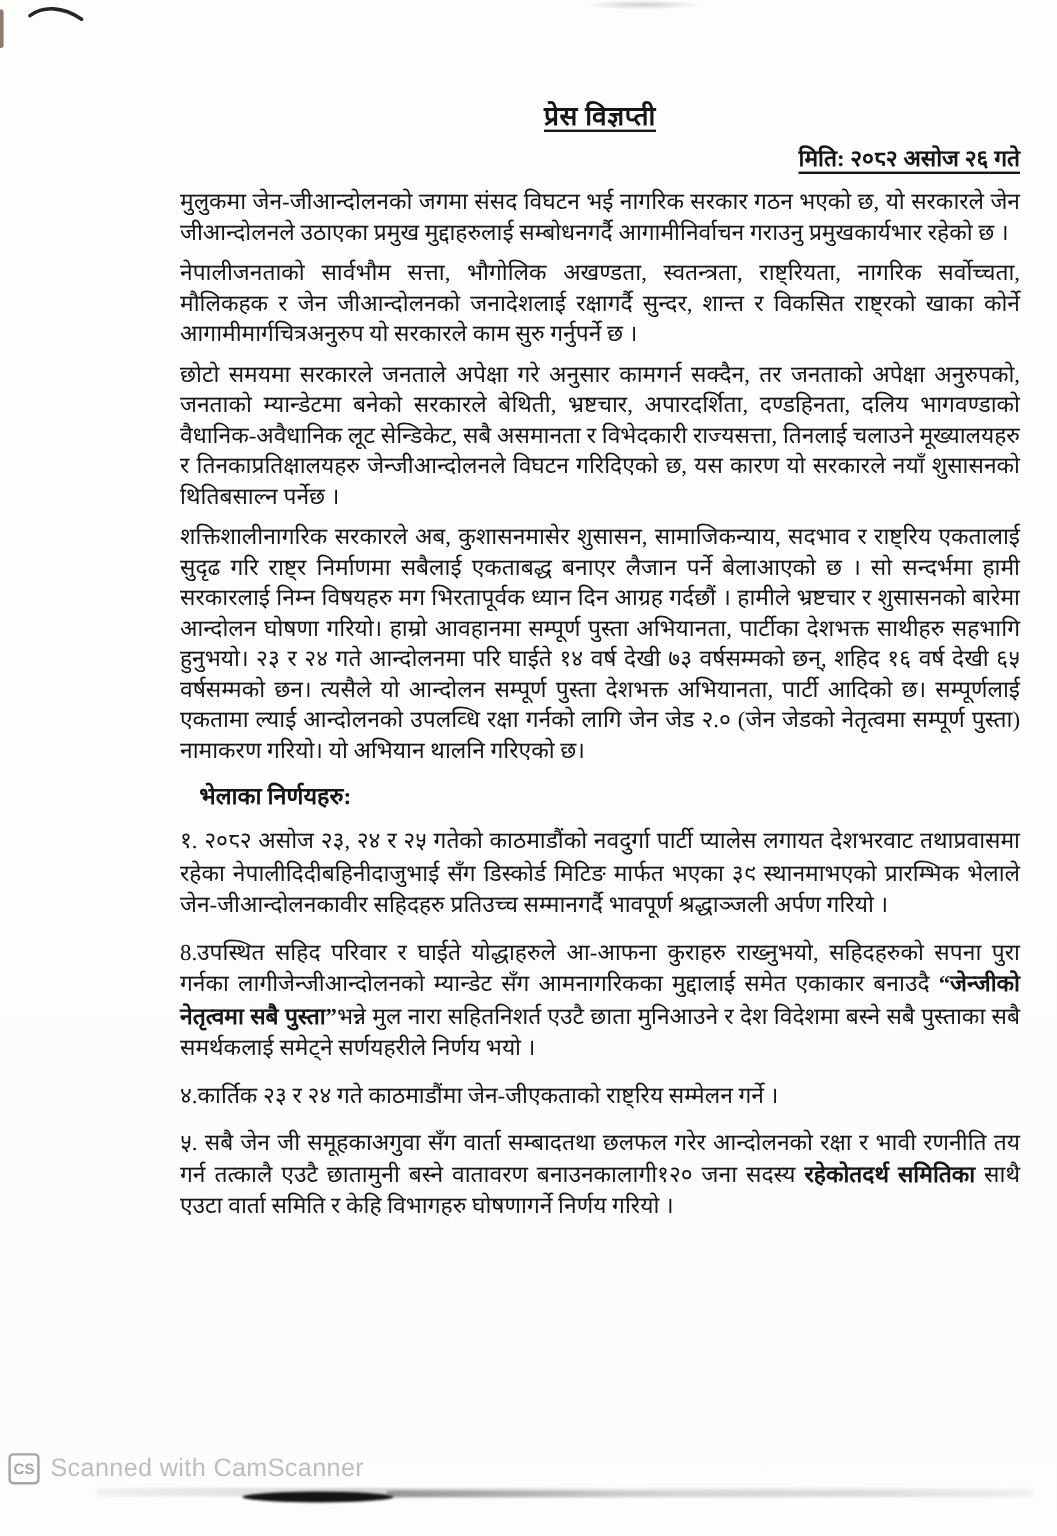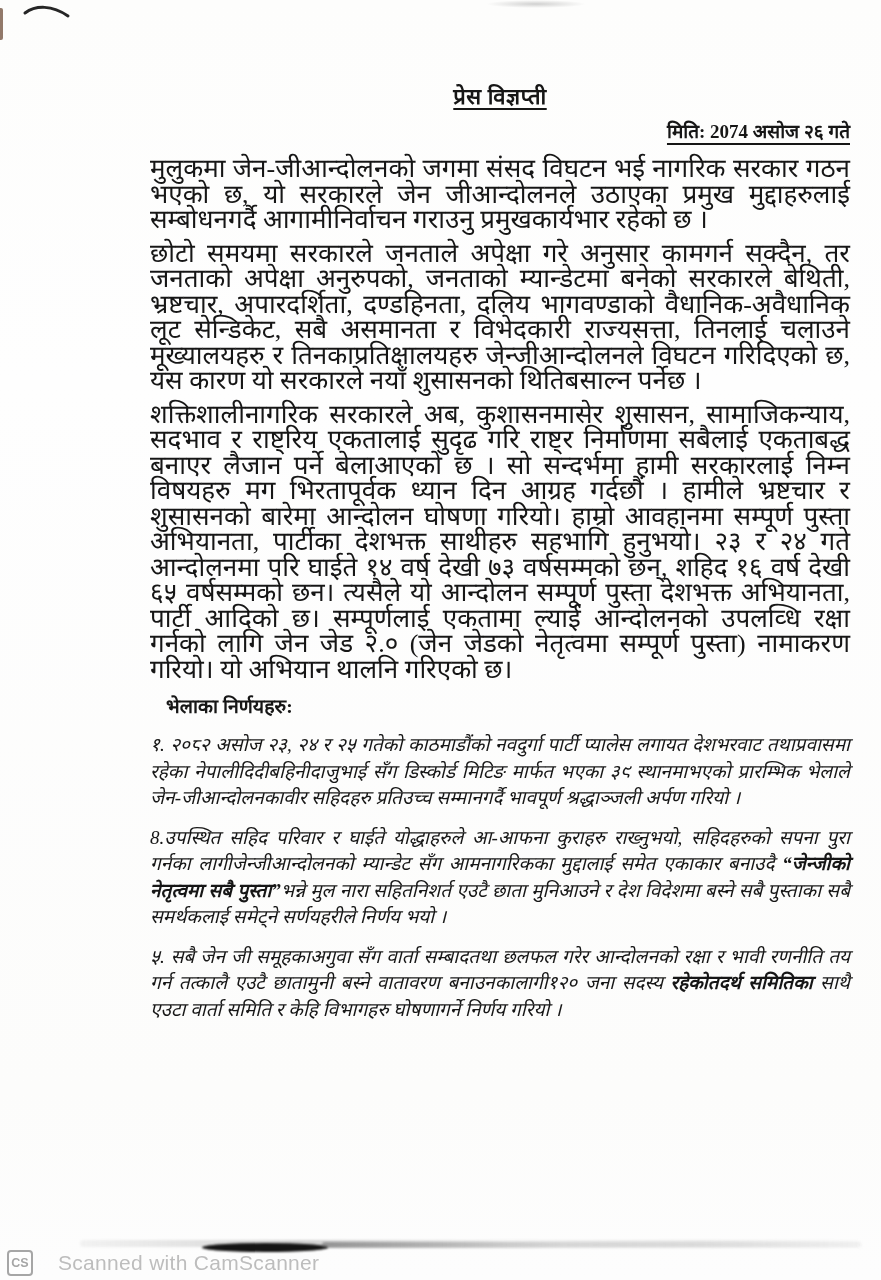--- a/index.html
+++ b/index.html
@@ -42,37 +42,36 @@
     font-weight:bold;
   }
   .date-line span {
     text-decoration:underline;
     text-decoration-thickness:1.6px;
     text-underline-offset:5px;
   }
 
   .para {
     margin:0 0 8px 0;
-    font-size:26px;
+    font-size:19px;
     line-height:25.5px;
     text-align:justify;
   }
 
   .decisions-heading {
     margin:10px 0 13px 16px;
     font-size:19.5px;
     font-weight:bold;
   }
 
   .decision {
     margin:0 0 13px 0;
     font-size:19px;
     line-height:26.5px;
     text-align:justify;
-    font-style:italic;
   }
   .decision b { font-weight:bold; }
 
   
   .stroke-topleft {
     position:absolute; left:22px; top:3px;
     width:50px; height:18px;
   }
   .edge-mark {
     position:absolute; left:0; top:8px;
@@ -105,22 +104,22 @@
   .bottom-trail {
     position:absolute; left:322px; top:1242px;
     width:540px; height:6px;
     background:linear-gradient(90deg, rgba(70,70,70,.45), rgba(110,110,110,.18) 45%, rgba(130,130,130,.06));
     border-radius:3px;
     filter:blur(1px);
   }
 
   
   .footer {
-    position:absolute; left:7px; top:1250px;
-    display:flex; align-items:center; gap:25px;
+    position:absolute; left:7px; top:1211px;
+    display:flex; align-items:center; gap:9px;
     font-family:"Liberation Sans","DejaVu Sans",sans-serif;
   }
   .cs-badge {
     width:22px; height:22px;
     border:2.5px solid #a6a6a6;
     border-radius:4px;
     color:#a6a6a6;
     font-weight:bold;
     font-size:12.5px;
     display:flex; align-items:center; justify-content:center;
@@ -143,34 +142,36 @@
   <div class="edge-mark"></div>
   <div class="top-smudge"></div>
 
   <div class="doc">
 
     <h1 class="title">
       <span>प्रेस विज्ञप्ती</span>
     </h1>
 
     <div class="date-line">
-      <span>मिति: 2074 असोज २६ गते</span>
+      <span>मिति: २०८२ असोज २६ गते</span>
     </div>
 
     <p class="para">मुलुकमा जेन-जीआन्दोलनको जगमा संसद विघटन भई नागरिक सरकार गठन भएको छ, यो सरकारले जेन जीआन्दोलनले उठाएका प्रमुख मुद्दाहरुलाई सम्बोधनगर्दै आगामीनिर्वाचन गराउनु प्रमुखकार्यभार रहेको छ ।</p>
+    <p class="para">नेपालीजनताको सार्वभौम सत्ता, भौगोलिक अखण्डता, स्वतन्त्रता, राष्ट्रियता, नागरिक सर्वोच्चता, मौलिकहक र जेन जीआन्दोलनको जनादेशलाई रक्षागर्दै सुन्दर, शान्त र विकसित राष्ट्रको खाका कोर्ने आगामीमार्गचित्रअनुरुप यो सरकारले काम सुरु गर्नुपर्ने छ ।</p>
     <p class="para">छोटो समयमा सरकारले जनताले अपेक्षा गरे अनुसार कामगर्न सक्दैन, तर जनताको अपेक्षा अनुरुपको, जनताको म्यान्डेटमा बनेको सरकारले बेथिती, भ्रष्टचार, अपारदर्शिता, दण्डहिनता, दलिय भागवण्डाको वैधानिक-अवैधानिक लूट सेन्डिकेट, सबै असमानता र विभेदकारी राज्यसत्ता, तिनलाई चलाउने मूख्यालयहरु र तिनकाप्रतिक्षालयहरु जेन्जीआन्दोलनले विघटन गरिदिएको छ, यस कारण यो सरकारले नयाँ शुसासनको थितिबसाल्न पर्नेछ ।</p>
     <p class="para">शक्तिशालीनागरिक सरकारले अब, कुशासनमासेर शुसासन, सामाजिकन्याय, सदभाव र राष्ट्रिय एकतालाई सुदृढ गरि राष्ट्र निर्माणमा सबैलाई एकताबद्ध बनाएर लैजान पर्ने बेलाआएको छ । सो सन्दर्भमा हामी सरकारलाई निम्न विषयहरु मग भिरतापूर्वक ध्यान दिन आग्रह गर्दछौं । हामीले भ्रष्टचार र शुसासनको बारेमा आन्दोलन घोषणा गरियो। हाम्रो आवहानमा सम्पूर्ण पुस्ता अभियानता, पार्टीका देशभक्त साथीहरु सहभागि हुनुभयो। २३ र २४ गते आन्दोलनमा परि घाईते १४ वर्ष देखी ७३ वर्षसम्मको छन्, शहिद १६ वर्ष देखी ६५ वर्षसम्मको छन। त्यसैले यो आन्दोलन सम्पूर्ण पुस्ता देशभक्त अभियानता, पार्टी आदिको छ। सम्पूर्णलाई एकतामा ल्याई आन्दोलनको उपलव्धि रक्षा गर्नको लागि जेन जेड २.० (जेन जेडको नेतृत्वमा सम्पूर्ण पुस्ता) नामाकरण गरियो। यो अभियान थालनि गरिएको छ।</p>
 
     <div class="decisions-heading">भेलाका निर्णयहरु:</div>
 
     <p class="decision"><span>१. २०८२ असोज २३, २४ र २५ गतेको काठमाडौंको नवदुर्गा पार्टी प्यालेस लगायत देशभरवाट तथाप्रवासमा रहेका नेपालीदिदीबहिनीदाजुभाई सँग डिस्कोर्ड मिटिङ मार्फत भएका ३९ स्थानमाभएको प्रारम्भिक भेलाले जेन-जीआन्दोलनकावीर सहिदहरु प्रतिउच्च सम्मानगर्दै भावपूर्ण श्रद्धाञ्जली अर्पण गरियो ।</span><b></b><span></span></p>
 
     <p class="decision"><span>8.उपस्थित सहिद परिवार र घाईते योद्धाहरुले आ-आफना कुराहरु राख्नुभयो, सहिदहरुको सपना पुरा गर्नका लागीजेन्जीआन्दोलनको म्यान्डेट सँग आमनागरिकका मुद्दालाई समेत एकाकार बनाउदै </span><b>“जेन्जीको नेतृत्वमा सबै पुस्ता”</b><span>भन्ने मुल नारा सहितनिशर्त एउटै छाता मुनिआउने र देश विदेशमा बस्ने सबै पुस्ताका सबै समर्थकलाई समेट्ने सर्णयहरीले निर्णय भयो ।</span></p>
 
 
+    <p class="decision"><span>४.कार्तिक २३ र २४ गते काठमाडौंमा जेन-जीएकताको राष्ट्रिय सम्मेलन गर्ने ।</span><b></b><span></span></p>
 
     <p class="decision"><span>५. सबै जेन जी समूहकाअगुवा सँग वार्ता सम्बादतथा छलफल गरेर आन्दोलनको रक्षा र भावी रणनीति तय गर्न तत्कालै एउटै छातामुनी बस्ने वातावरण बनाउनकालागी१२० जना सदस्य </span><b>रहेकोतदर्थ समितिका</b><span> साथै एउटा वार्ता समिति र केहि विभागहरु घोषणागर्ने निर्णय गरियो ।</span></p>
 
   </div>
 
   <div class="bottom-streak"></div>
   <div class="bottom-blob"></div>
   <div class="bottom-trail"></div>
 
   <div class="footer">

